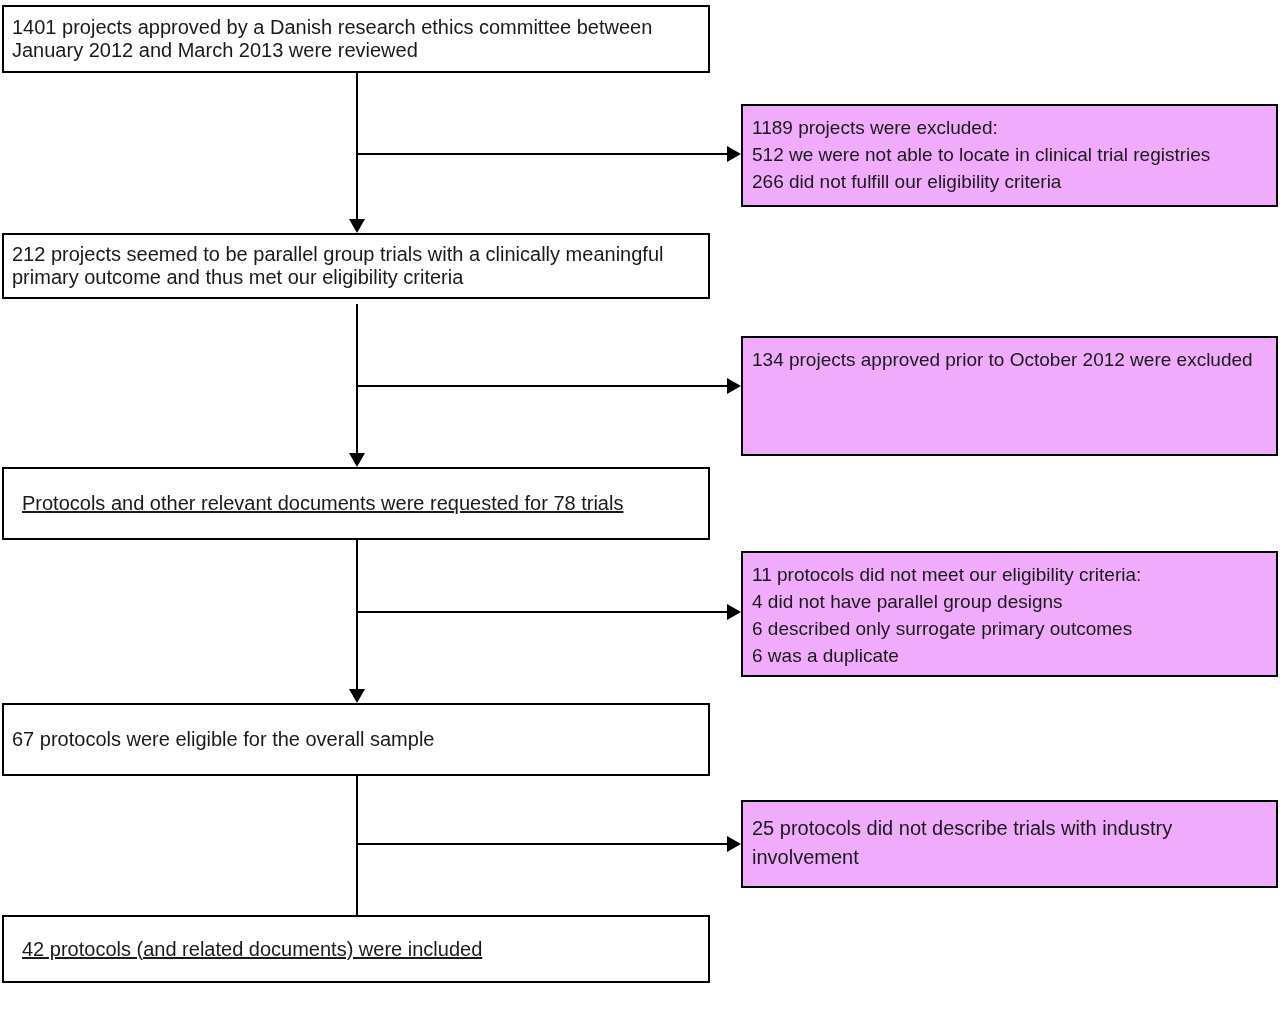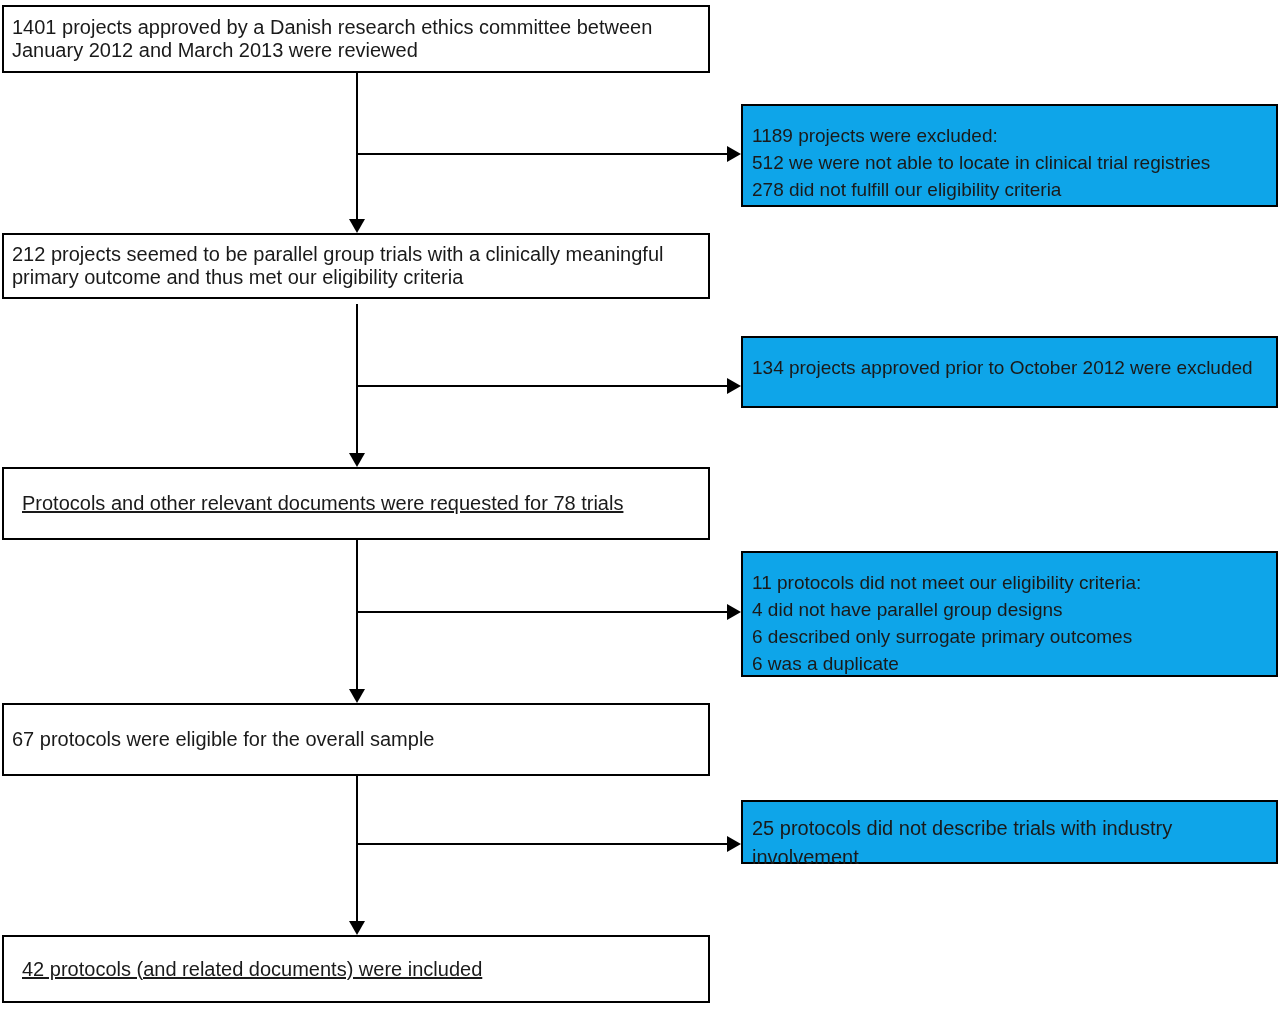--- a/index.html
+++ b/index.html
@@ -30,24 +30,24 @@
   }
   .flow-box .box-text {
     padding: 0 14px 0 8px;
   }
   .excl-box {
     position: absolute;
     left: 741px;
     width: 537px;
     border: 2px solid #000000;
     box-sizing: border-box;
-    background: #0ea5e9;
+    background: #f0abfc;
     font-size: 19px;
     line-height: 27px;
-    padding: 16px 6px 0 9px;
+    padding: 8px 6px 0 9px;
   }
   .pad-md .box-text { }
   .pad-lg .box-text { padding-left: 18px; text-decoration: underline; }
   .arrow-layer {
     position: absolute;
     top: 0;
     left: 0;
     pointer-events: none;
   }
   .arrow-layer line { stroke: #000000; stroke-width: 2; }
@@ -94,38 +94,38 @@
   </div>
 
   <div class="flow-box pad-lg" style="top:467px;height:73px">
     <div class="box-text">Protocols and other relevant documents were requested for 78 trials</div>
   </div>
 
   <div class="flow-box pad-md" style="top:703px;height:73px">
     <div class="box-text">67 protocols were eligible for the overall sample</div>
   </div>
 
-  <div class="flow-box pad-lg" style="top:935px;height:68px">
+  <div class="flow-box pad-lg" style="top:915px;height:68px">
     <div class="box-text">42 protocols (and related documents) were included</div>
   </div>
 
   <div class="excl-box" style="top:104px;height:103px">
     <div class="box-line">1189 projects were excluded:</div>
     <div class="box-line">512 we were not able to locate in clinical trial registries</div>
-    <div class="box-line">278 did not fulfill our eligibility criteria</div>
+    <div class="box-line">266 did not fulfill our eligibility criteria</div>
   </div>
 
-  <div class="excl-box" style="top:336px;height:72px">
+  <div class="excl-box" style="top:336px;height:120px">
     <div class="box-line">134 projects approved prior to October 2012 were excluded</div>
   </div>
 
   <div class="excl-box" style="top:551px;height:126px">
     <div class="box-line">11 protocols did not meet our eligibility criteria:</div>
     <div class="box-line">4 did not have parallel group designs</div>
     <div class="box-line">6 described only surrogate primary outcomes</div>
     <div class="box-line">6 was a duplicate</div>
   </div>
 
-  <div class="excl-box" style="top:800px;height:64px;font-size:20px;line-height:29px;padding-top:12px">
+  <div class="excl-box" style="top:800px;height:88px;font-size:20px;line-height:29px;padding-top:12px">
     <div class="box-line">25 protocols did not describe trials with industry involvement</div>
   </div>
 
 </div>
 
 </body></html>

